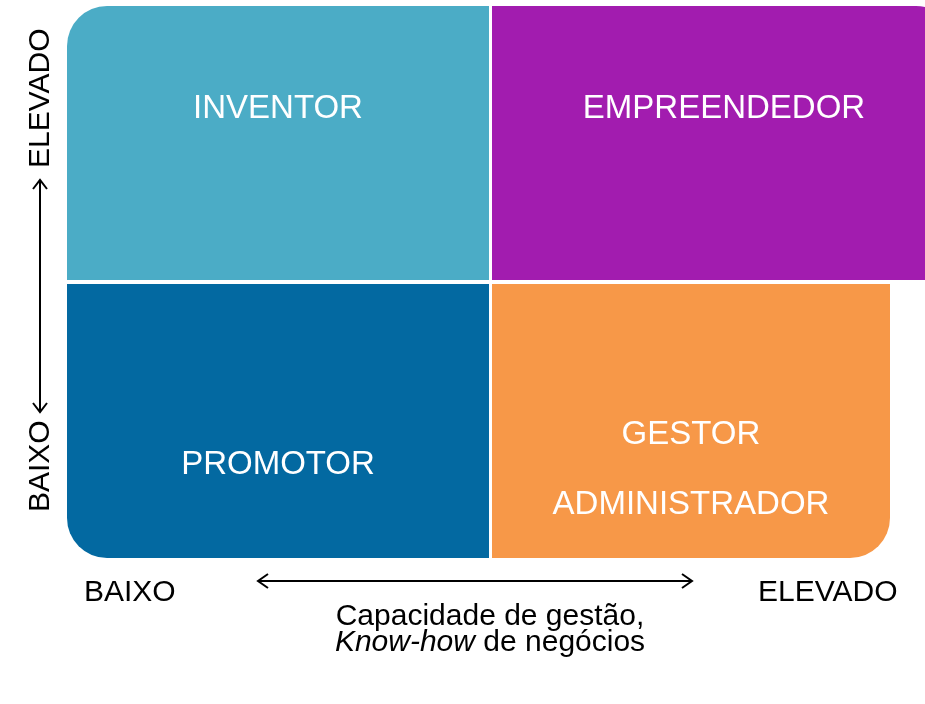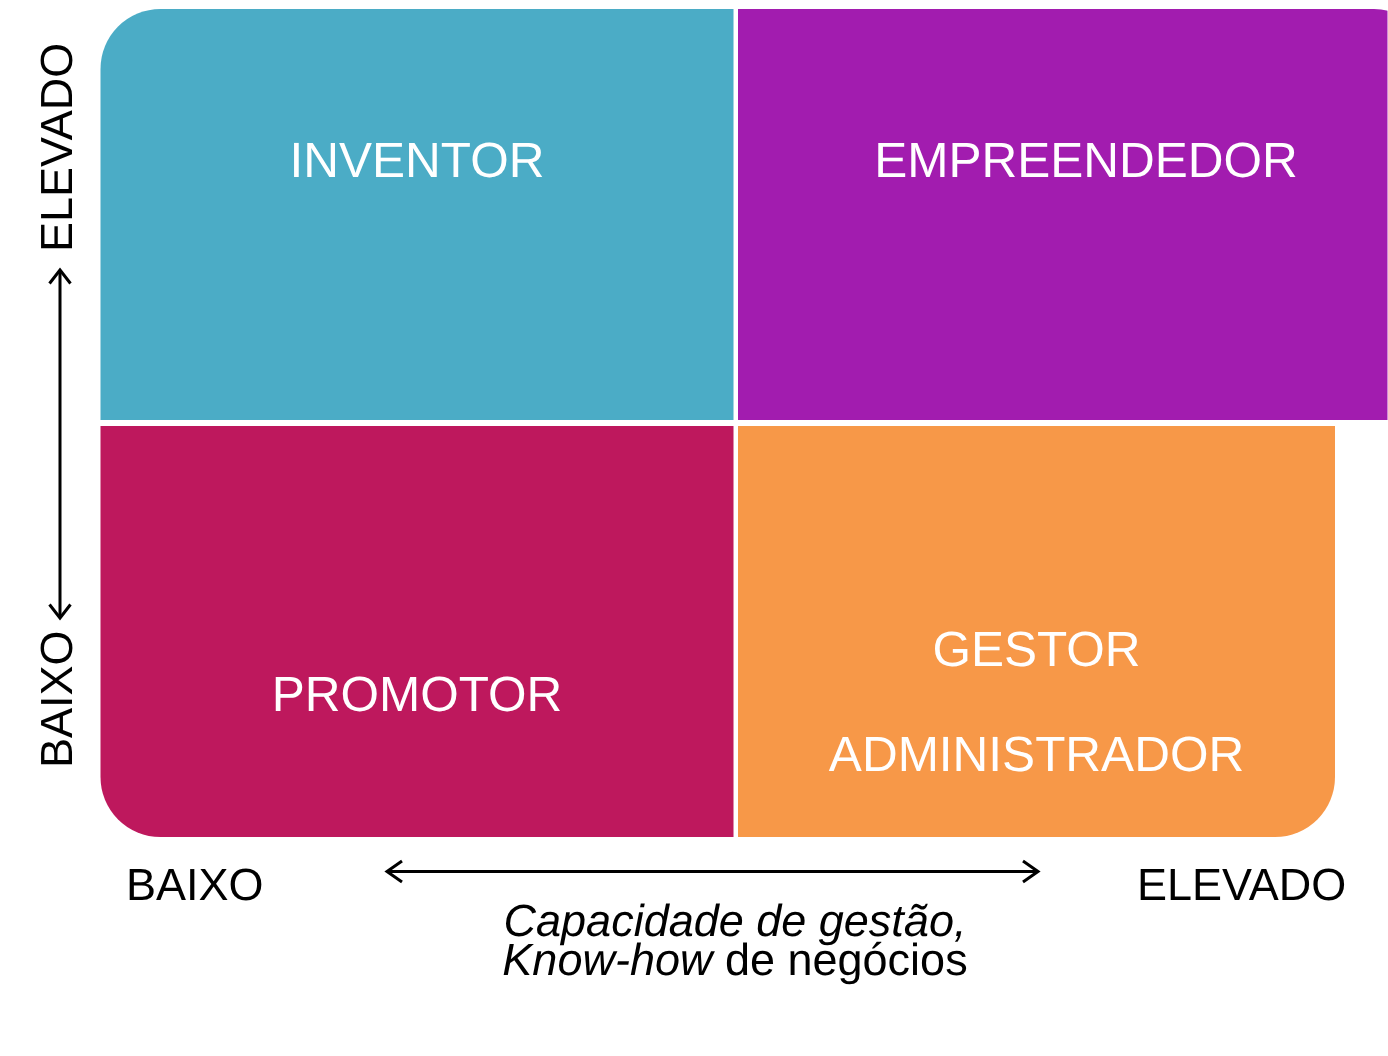--- a/index.html
+++ b/index.html
@@ -1,20 +1,20 @@
 <!DOCTYPE html>
 <html><head>
 <meta charset="utf-8">
 <style>
   html,body{margin:0;padding:0;background:#ffffff;}
   body{width:925px;height:704px;position:relative;overflow:hidden;font-family:"Liberation Sans",sans-serif;}
   .quad{position:absolute;color:#ffffff;font-size:33px;text-align:center;display:flex;flex-direction:column;align-items:center;line-height:62px;}
   #q-tl{left:67px;top:6px;width:422px;height:274px;background:#4bacc6;border-top-left-radius:40px;justify-content:flex-start;padding-top:0;}
   #q-tr{left:492px;top:6px;width:464px;height:274px;background:#a21caf;border-top-right-radius:40px;}
-  #q-bl{left:67px;top:284px;width:422px;height:274px;background:#be185d;border-bottom-left-radius:40px;}
+  #q-bl{left:67px;top:284px;width:422px;height:274px;background:#0369a1;border-bottom-left-radius:40px;}
   #q-br{left:492px;top:284px;width:398px;height:274px;background:#f79848;border-bottom-right-radius:40px;}
   .qlabel{position:absolute;left:0;width:100%;text-align:center;}
   .axis-text{position:absolute;font-size:30px;color:#000;}
   .vert{position:absolute;transform-origin:left top;transform:rotate(-90deg);white-space:nowrap;}
   .xtitle{position:absolute;left:230px;width:520px;text-align:center;font-size:30px;color:#000;line-height:40px;}
 </style>
 </head>
 <body>
 
 <div id="q-tl" class="quad">
@@ -39,14 +39,14 @@
   <polyline points="3,227 10,236 17,227" fill="none" stroke="#000" stroke-width="2"></polyline>
 </svg>
 
 <div class="axis-text" style="left:84px;top:574px;">BAIXO</div>
 <div class="axis-text" style="left:758px;top:574px;">ELEVADO</div>
 <svg style="position:absolute;left:255px;top:571px;" width="440" height="20">
   <line x1="3" y1="10" x2="437" y2="10" stroke="#000" stroke-width="2"></line>
   <polyline points="13,3 3,10 13,17" fill="none" stroke="#000" stroke-width="2"></polyline>
   <polyline points="427,3 437,10 427,17" fill="none" stroke="#000" stroke-width="2"></polyline>
 </svg>
-<div class="xtitle" style="top:595px;font-style:italic;">Capacidade de gestão,</div>
+<div class="xtitle" style="top:595px;">Capacidade de gestão,</div>
 <div class="xtitle" style="top:621px;"><i>Know-how</i><span> de negócios</span></div>
 
 </body></html>

